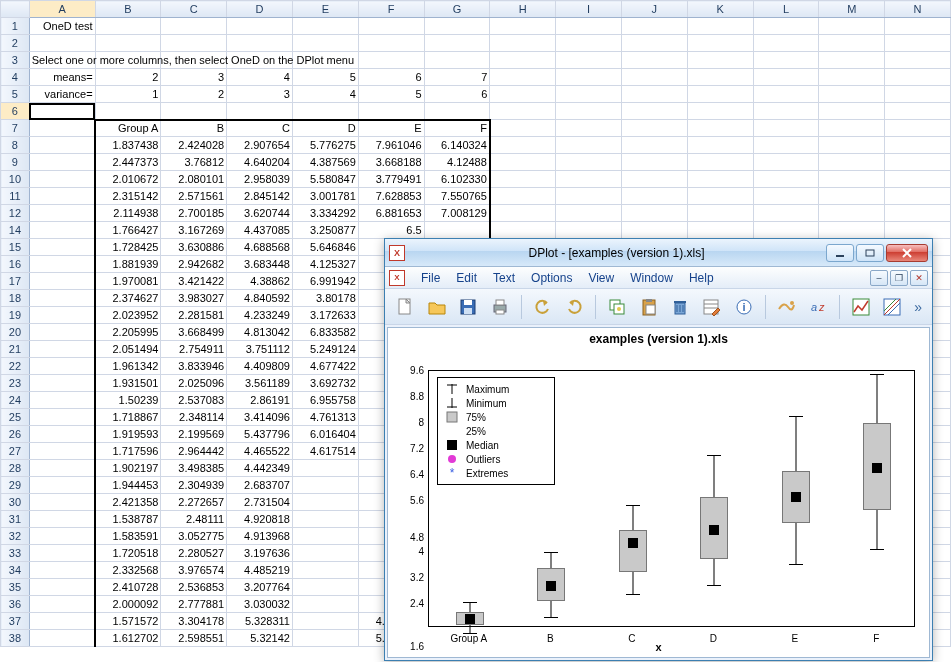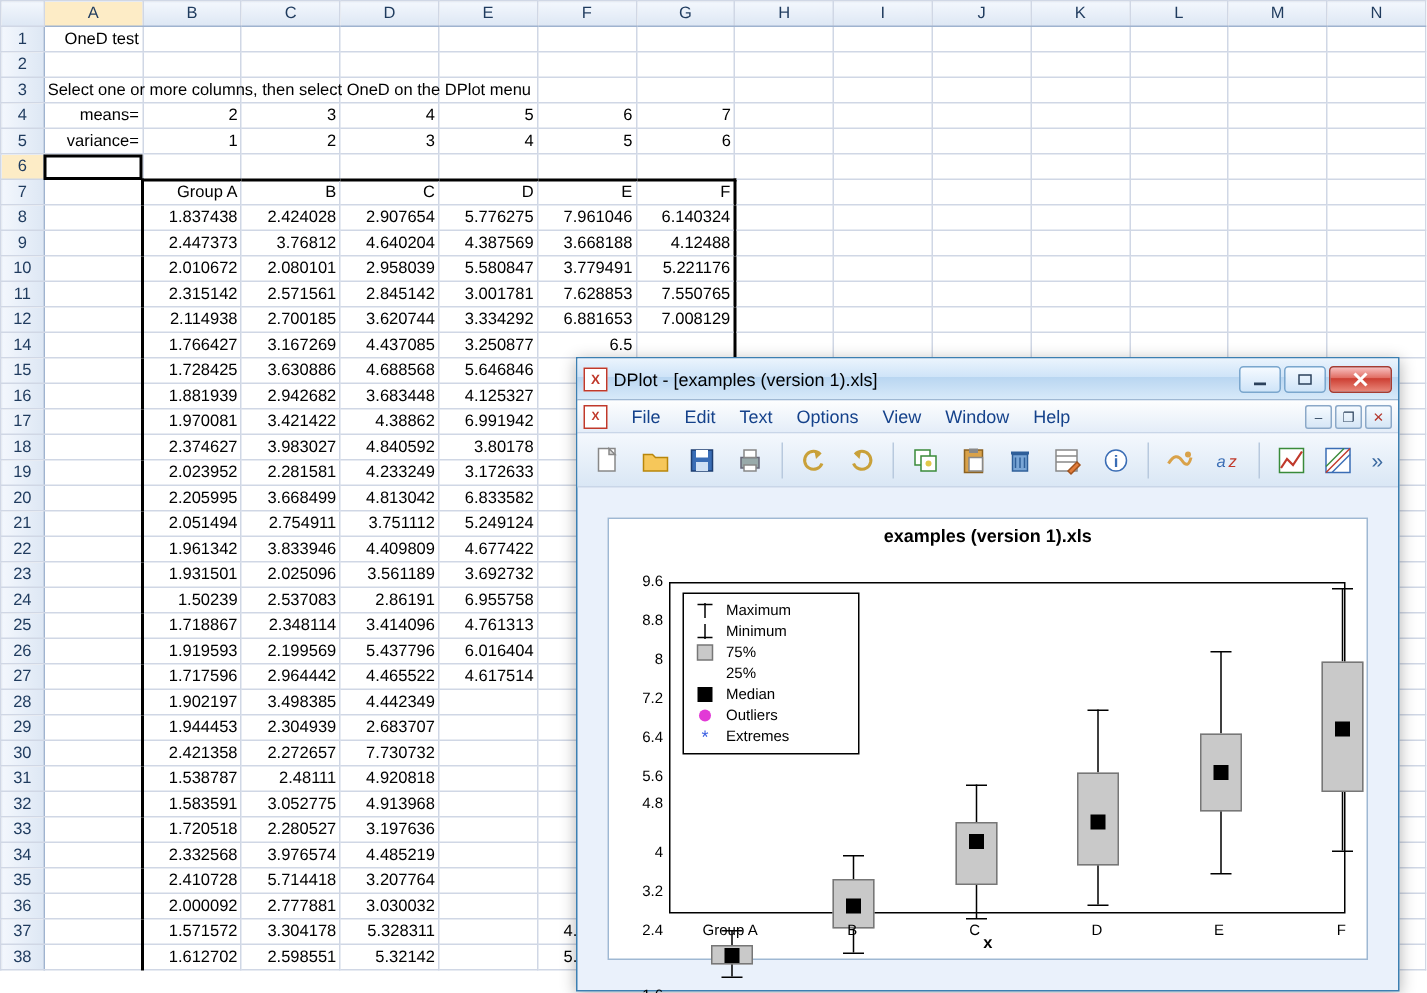--- a/index.html
+++ b/index.html
@@ -70,21 +70,21 @@
     font-size: 12px;
   }
   .titlebar {
     height: 28px;
     background: linear-gradient(#ebf4fd,#cfe4f8 45%,#b9d6f1 46%,#d7e9f9);
     border-bottom: 1px solid #9fb8d3;
     display: flex; align-items: center;
     padding: 0 4px;
   }
   .titlebar .ico { width:16px;height:16px;margin-right:4px; display:inline-flex;align-items:center;justify-content:center;background:#fff;border:1px solid #c0392b;font-size:9px;color:#c0392b;font-weight:bold;}
-  .titlebar .title { flex:1; color:#000; }
+  .titlebar .title { flex:1; color:#000;text-align:center; }
   .winbtn {
     width:28px;height:18px;margin-left:2px;
     background: linear-gradient(#f5faff,#cfe4f8);
     border:1px solid #7ba7ce; border-radius:3px;
     display:inline-flex;align-items:center;justify-content:center;
     font-size:10px; color:#2b415b;
   }
   .winbtn.close { background: linear-gradient(#f7bfbf,#e06a5f 45%,#cd3f33 46%,#e9877a); border-color:#a63c32; color:#fff; width:42px;}
   .menubar {
     height:22px; background: linear-gradient(#fdfefe,#e4edf8);
@@ -103,21 +103,21 @@
   }
   .tbtn {
     width:28px;height:28px; border:1px solid transparent; border-radius:3px;
     display:inline-flex;align-items:center;justify-content:center;
   }
   .tsep{width:1px;height:24px;background:#b8c9de;margin:0 3px;}
   .more{margin-left:auto;font-size:14px;color:#3c6aa0;padding:0 4px;}
   
   svg{display:block;}
   
-  .mdi-client { flex:1; background:#fff; margin:20px; border:1px solid #9fb8d3; position:relative; }
+  .mdi-client { flex:1; background:#fff; margin:2px; border:1px solid #9fb8d3; position:relative; }
   .chart-title { text-align:center; font-weight:bold; font-size:12px; margin-top:4px;}
   .chart-sub { text-align:center; font-weight:bold; font-size:11px; }
   .plot { position:absolute; left:40px; right:14px; top:42px; bottom:30px; border:1px solid #000;}
   .ytick { position:absolute; right: calc(100% - 40px + 4px); font-size:10px; transform:translateY(-50%);}
   .xtick { position:absolute; top: calc(100% - 30px + 6px); font-size:10px; transform:translateX(-50%);}
   .xlabel { position:absolute; left:50%; transform:translateX(-50%); bottom:4px; font-weight:bold; font-size:11px;}
   .legend {
     position:absolute; left:8px; top:6px; width:118px;
     border:1px solid #000; background:#fff; padding:4px 6px; font-size:10px;
   }
@@ -324,21 +324,21 @@
           <td class=""></td>
         </tr>
         <tr>
           <th class="rowh">10</th>
           <td class=""></td>
           <td class=" databox-l">2.010672</td>
           <td class="">2.080101</td>
           <td class="">2.958039</td>
           <td class="">5.580847</td>
           <td class="">3.779491</td>
-          <td class=" databox-r">5.221176</td>
+          <td class=" databox-r">6.102330</td>
           <td class=""></td>
           <td class=""></td>
           <td class=""></td>
           <td class=""></td>
           <td class=""></td>
           <td class=""></td>
           <td class=""></td>
         </tr>
         <tr>
           <th class="rowh">11</th>
@@ -644,21 +644,21 @@
           <td class=""></td>
           <td class=""></td>
           <td class=""></td>
           <td class=""></td>
         </tr>
         <tr>
           <th class="rowh">30</th>
           <td class=""></td>
           <td class=" databox-l">2.421358</td>
           <td class="">2.272657</td>
-          <td class="">7.730732</td>
+          <td class="">2.731504</td>
           <td class=""></td>
           <td class=""></td>
           <td class=" databox-r">8.3</td>
           <td class=""></td>
           <td class=""></td>
           <td class=""></td>
           <td class=""></td>
           <td class=""></td>
           <td class=""></td>
           <td class=""></td>
@@ -728,21 +728,21 @@
           <td class=""></td>
           <td class=""></td>
           <td class=""></td>
           <td class=""></td>
           <td class=""></td>
         </tr>
         <tr>
           <th class="rowh">35</th>
           <td class=""></td>
           <td class=" databox-l">2.410728</td>
-          <td class="">5.714418</td>
+          <td class="">2.536853</td>
           <td class="">3.207764</td>
           <td class=""></td>
           <td class=""></td>
           <td class=" databox-r">6.2</td>
           <td class=""></td>
           <td class=""></td>
           <td class=""></td>
           <td class=""></td>
           <td class=""></td>
           <td class=""></td>
@@ -1046,21 +1046,21 @@
           <div class="cap" style="top:178.0625px"></div>
           <div class="med" style="top:97.125px"></div>
         </div>
       </div>
     <div class="xlabel">x</div>
     <div id="ticks">
         <div class="ytick" style="top:318px">1.6</div>
         <div class="ytick" style="top:275.1px">2.4</div>
         <div class="ytick" style="top:249.20000000000002px">3.2</div>
         <div class="ytick" style="top:223.29999999999998px">4</div>
-        <div class="ytick" style="top:190px">4.8</div>
+        <div class="ytick" style="top:209px">4.8</div>
         <div class="ytick" style="top:171.5px">5.6</div>
         <div class="ytick" style="top:145.59999999999997px">6.4</div>
         <div class="ytick" style="top:119.70000000000002px">7.2</div>
         <div class="ytick" style="top:93.79999999999998px">8</div>
         <div class="ytick" style="top:67.89999999999996px">8.8</div>
         <div class="ytick" style="top:42px">9.6</div>
         <div class="xtick" style="left:80.75px">Group A</div>
         <div class="xtick" style="left:162.25px">B</div>
         <div class="xtick" style="left:243.75px">C</div>
         <div class="xtick" style="left:325.25px">D</div>

